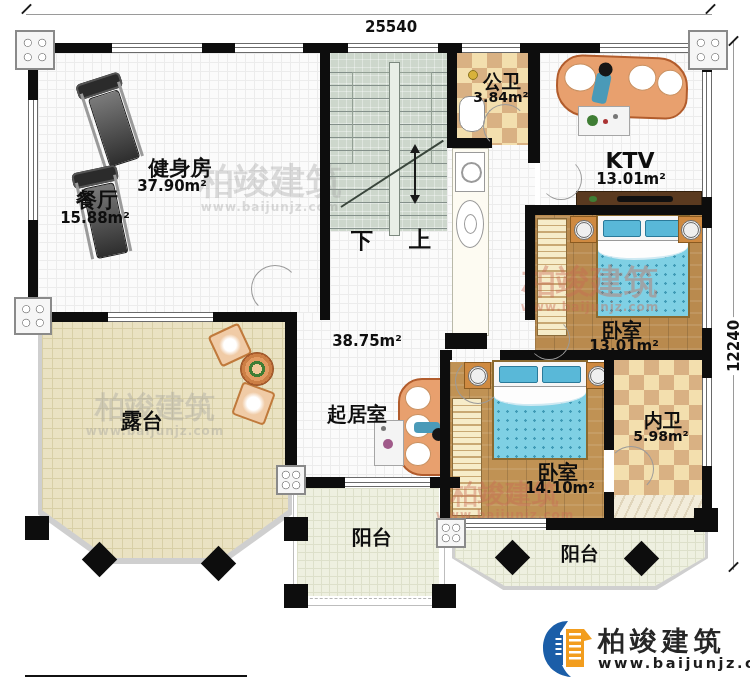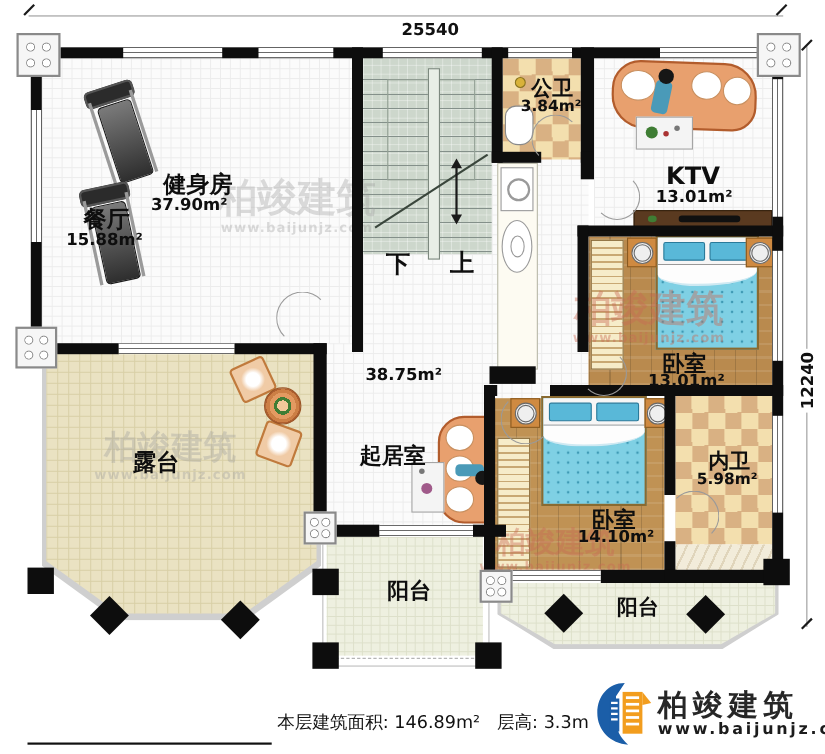--- a/index.html
+++ b/index.html
@@ -306,26 +306,20 @@
   <div class="tick" style="left:20px;top:8px;"></div>
   <div class="tick" style="left:704px;top:8px;"></div>
   <div class="dimlabel" style="left:362px;top:18px;">25540</div>
   <div class="dimline" style="left:733px;top:42px;width:1px;height:528px;"></div>
   <div class="tick" style="left:727px;top:40px;"></div>
   <div class="tick" style="left:727px;top:566px;"></div>
   <div class="dimlabel" style="left:705px;top:337px;transform:rotate(-90deg);transform-origin:center;">12240</div>
 
   <div id="titlebar">
     <div class="tb-title-sub"></div>
-    <div class="tb-info">
-      <span>本层建筑面积:</span>
-      <span>146.89m²</span>&nbsp;&nbsp;
-      <span>层高:</span>
-      <span>3.3m</span>
-    </div>
     <svg class="abs" style="left:540px;top:4px;" width="56" height="60" viewBox="0 0 56 60">
       <path d="M28 2 C13 2 3 14 3 29 C3 45 15 57 31 58 C24 52 20 44 20 36 L20 14 Z" fill="#1b5ea8"></path>
       <rect x="14" y="16" width="9" height="30" fill="#1b5ea8"></rect>
       <rect x="15.5" y="19" width="6" height="2" fill="#fff"></rect>
         <rect x="15.5" y="24" width="6" height="2" fill="#fff"></rect>
       <rect x="15.5" y="29" width="6" height="2" fill="#fff"></rect>
         <rect x="15.5" y="34" width="6" height="2" fill="#fff"></rect>
       <rect x="26" y="10" width="18" height="38" fill="#f29d1e"></rect>
       <rect x="29" y="14" width="12" height="2.5" fill="#fff"></rect>
         <rect x="29" y="20" width="12" height="2.5" fill="#fff"></rect>

